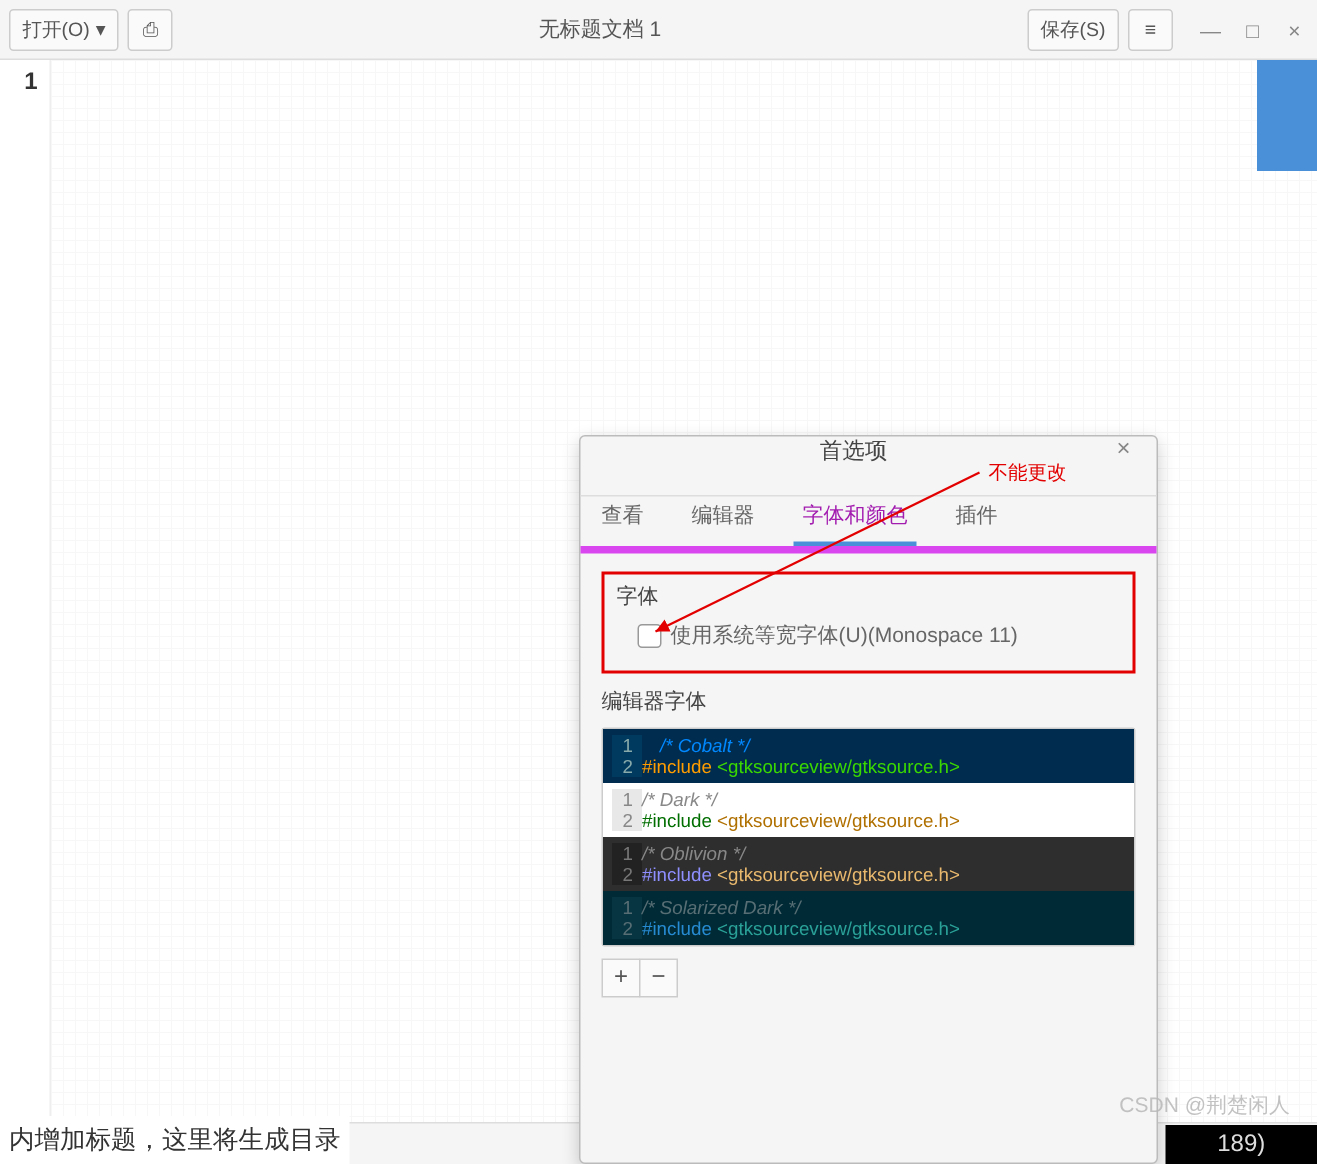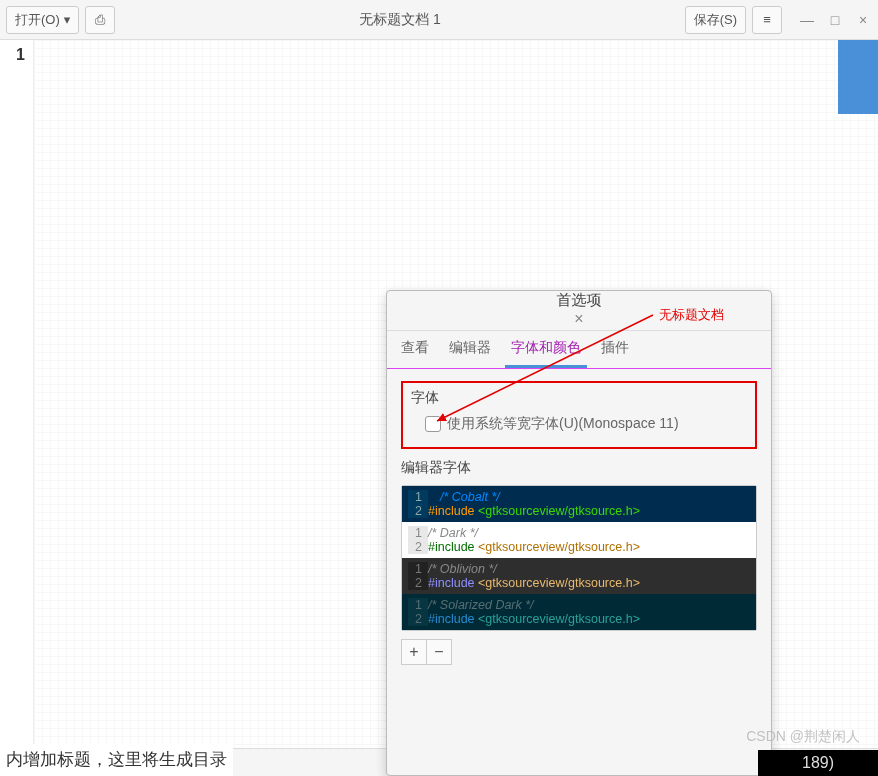--- a/index.html
+++ b/index.html
@@ -21,27 +21,27 @@
     
     
     .statusbar { position: absolute; bottom: 0; left: 0; right: 0; height: 28px; background: #f5f5f5; border-top: 1px solid #ddd; display: flex; align-items: center; justify-content: flex-end; padding: 0 12px; font-size: 13px; color: #555; gap: 16px; }
     .statusbar .col { display: flex; align-items: center; gap: 4px; }
     
     
     .bottom-left { position: absolute; bottom: 0; left: 0; height: 32px; font-size: 17px; padding: 4px 6px; background: #fff; color: #333; }
     
     
     .prefs { position: absolute; left: 386px; top: 290px; width: 386px; height: 486px; background: #f5f5f5; border: 1px solid #bbb; border-radius: 4px; box-shadow: 0 4px 12px rgba(0,0,0,0.2); display: flex; flex-direction: column; }
-    .prefs-header { height: 40px; display: flex; align-items: center; padding: 0 12px; border-bottom: 1px solid #ddd; flex-direction: column; }
+    .prefs-header { height: 40px; display: flex; align-items: flex-start; padding: 0 12px; border-bottom: 1px solid #ddd; }
     .prefs-title { flex: 1; text-align: center; font-size: 15px; color: #444; }
     .prefs-close { width: 20px; height: 20px; color: #888; cursor: pointer; font-size: 16px; text-align: center; }
     .annotation { color: #e30000; font-size: 13px; position: absolute; }
     .arrow-svg { position: absolute; pointer-events: none; }
     
-    .tabs { display: flex; border-bottom: 1px solid #d946ef; padding: 0 8px; gap: 8px; height: 38px; align-items: flex-end; }
+    .tabs { display: flex; border-bottom: 5px solid #d946ef; padding: 0 8px; gap: 20px; height: 38px; align-items: flex-end; }
     .tab { padding: 8px 6px; font-size: 14px; color: #666; cursor: pointer; border-bottom: 3px solid transparent; }
     .tab.active { color: #a21caf; border-bottom-color: #4a90d9; }
     
     .prefs-body { flex: 1; padding: 12px 14px; overflow: auto; }
     .section-label { font-size: 14px; color: #444; margin-bottom: 8px; }
     
     .red-box { border: 2px solid #e30000; padding: 6px 8px 14px 8px; margin-bottom: 10px; }
     .checkbox-row { display: flex; align-items: center; gap: 6px; font-size: 14px; color: #666; padding-left: 14px; }
     .checkbox { width: 16px; height: 16px; border: 1px solid #999; border-radius: 3px; background: #fff; }
     
@@ -78,21 +78,21 @@
     .scheme-solarized .comment { color: #586e75; font-style: italic; }
     .scheme-solarized .keyword { color: #268bd2; }
     .scheme-solarized .string { color: #2aa198; }
     
     .scheme-actions { display: flex; gap: 0; margin-top: 8px; }
     .sq-btn { width: 26px; height: 26px; border: 1px solid #ccc; background: #fafafa; display: flex; align-items: center; justify-content: center; font-size: 16px; color: #555; cursor: pointer; }
     .sq-btn + .sq-btn { margin-left: -1px; }
     
     
     .watermark { position: absolute; right: 18px; bottom: 30px; color: #b8b8b8; font-size: 14px; opacity: 0.85; }
-    .black-strip { position: absolute; right: 0; bottom: 0; width: 120px; height: 26px; background: #000; color: #ddd; font-size: 16px; line-height: 26px; text-align: center; overflow: hidden; }
+    .black-strip { position: absolute; right: 0; bottom: 0; width: 101px; height: 26px; background: #000; color: #ddd; font-size: 16px; line-height: 26px; text-align: center; overflow: hidden; }
   </style>
 </head>
 <body>
 
 <div class="toolbar">
   <button class="btn">
     <span>打开(O)</span>
     <span>▾</span>
   </button>
   <button class="btn btn-icon">
@@ -130,21 +130,21 @@
   </div>
 </div>
 
 <div class="bottom-left">内增加标题，这里将生成目录</div>
 
 <div class="prefs">
   <div class="prefs-header">
     <div class="prefs-title">首选项</div>
     <div class="prefs-close">×</div>
   </div>
-  <span class="annotation" style="left:272px; top:15px;">无标题文档</span>
+  <span class="annotation" style="left:272px; top:15px;">不能更改</span>
   <svg class="arrow-svg" style="left:0; top:0;" width="386" height="160">
     <defs>
         <marker id="ah" markerWidth="8" markerHeight="8" refX="6" refY="3" orient="auto">
           <path d="M0,0 L6,3 L0,6 Z" fill="#e30000"></path>
         </marker>
       </defs>
     <line x1="266" y1="24" x2="50" y2="130" stroke="#e30000" stroke-width="1.5" marker-end="url(#ah)"></line>
   </svg>
 
   <div class="tabs">

